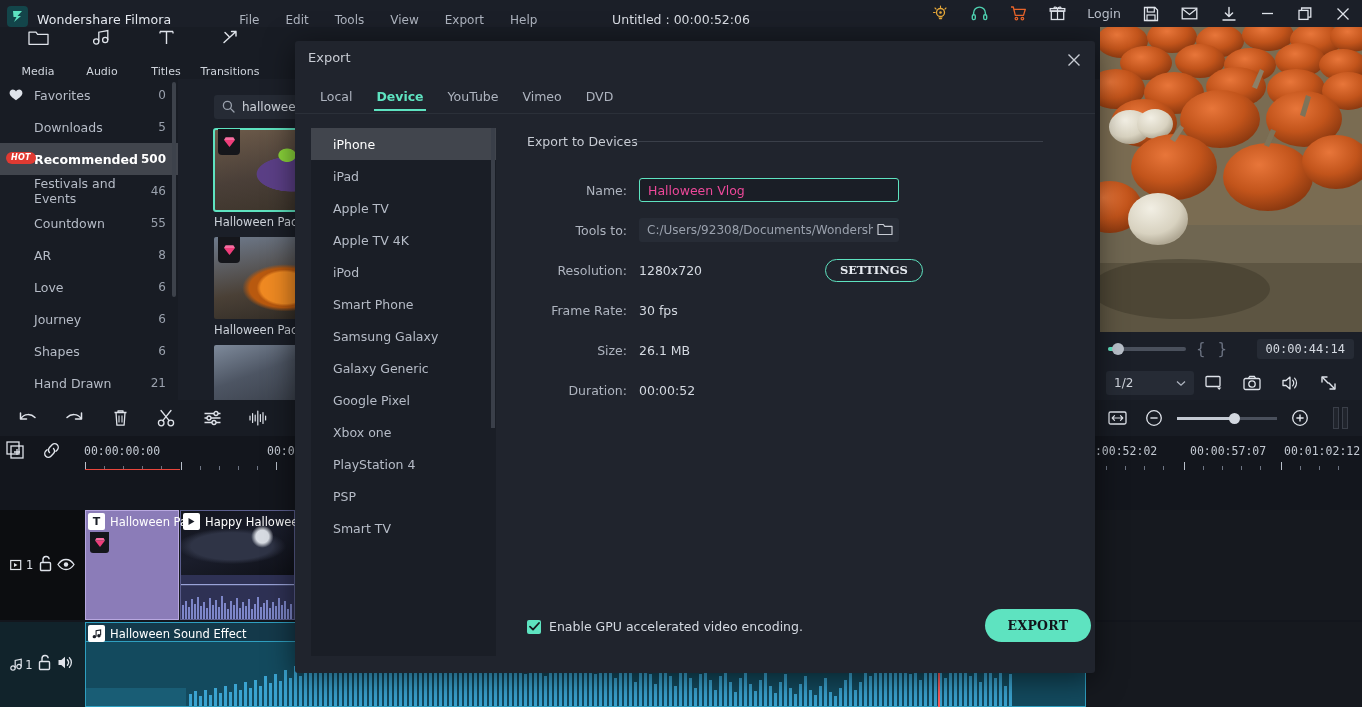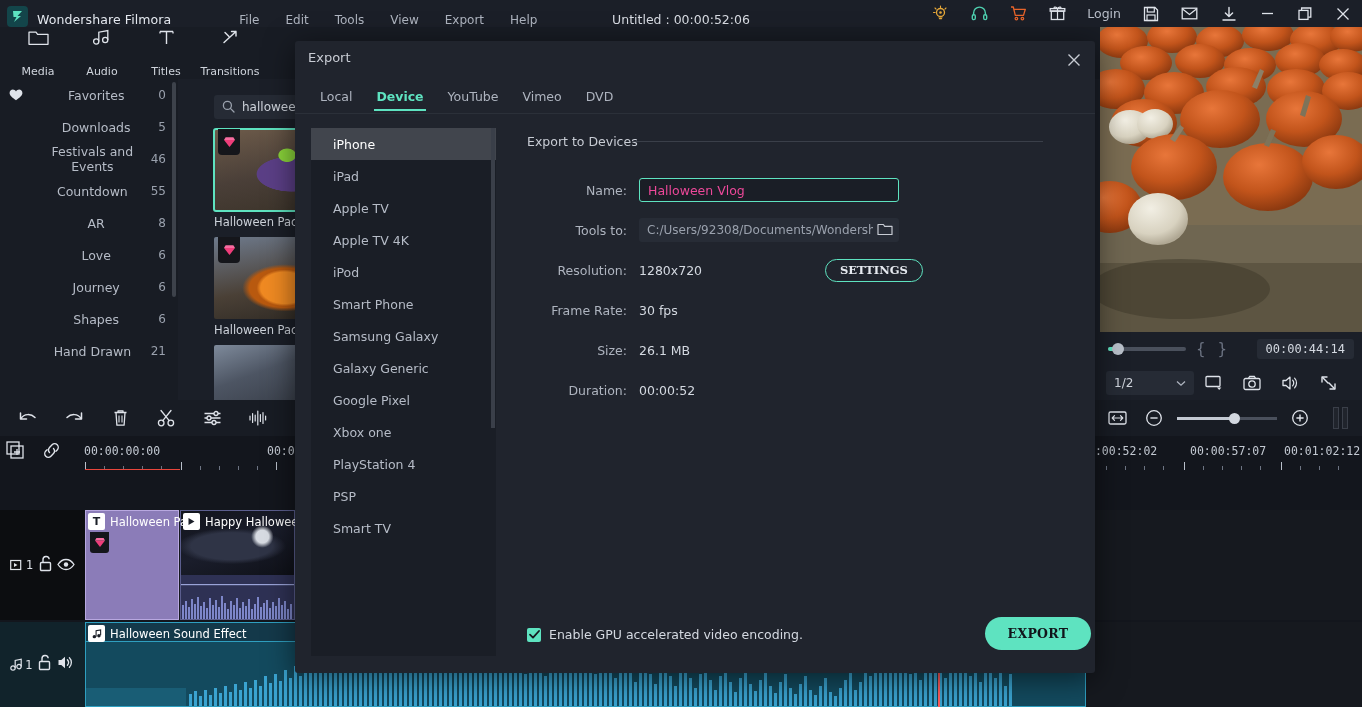--- a/index.html
+++ b/index.html
@@ -42,21 +42,21 @@
   .tool {
     width:64px; height:52px; display:flex; flex-direction:column;
     align-items:center; justify-content:center; gap:19px;
   }
   .tool .tlbl { font-size:11px; color:#cfd4dc; white-space:nowrap; }
   .tool svg { display:block; }
 
   
   .sidebar {
     position:absolute; left:0; top:79px; width:178px; height:321px;
-    background:#181c24; overflow:hidden;text-align:center;
+    background:#181c24; overflow:hidden;
   }
   .cat {
     height:32px; display:flex; align-items:center; padding:0 12px 0 12px;
     font-size:12.5px; color:#b6bcc7; position:relative;
   }
   .cat .cname { flex:1; padding-left:22px; }
   .cat .ccount { font-size:12px; color:#9aa1ad; }
   .cat.sel { background:#41454d; color:#fff; font-weight:bold; }
   .cat.sel .ccount { color:#fff; }
   .heart-ic { position:absolute; left:9px; top:10px; }
@@ -277,21 +277,21 @@
     display:flex; align-items:center; padding:0 6px 0 8px;
     font-size:12px; color:#9aa1ad; gap:4px; overflow:hidden;
   }
   .path-box .ptxt { flex:1; white-space:nowrap; overflow:hidden; }
   .settings-btn {
     position:absolute; left:298px; height:23px; background:transparent;
     border:1.5px solid #5ee3c0; border-radius:12px; color:#e6eaf0;
     font-size:11.5px; font-weight:bold; font-family:"DejaVu Serif", serif;
     padding:0 14px; display:flex; align-items:center; justify-content:center;
   }
-  .dlg-foot { position:absolute; left:0; right:0; bottom:0; height:60px; }
+  .dlg-foot { position:absolute; left:0; right:0; bottom:8px; height:60px; }
   .gpu-check {
     position:absolute; left:232px; top:14px; display:flex; align-items:center; gap:8px;
   }
   .chk {
     width:14px; height:14px; background:#5ee3c0; border-radius:2px;
     display:flex; align-items:center; justify-content:center;
   }
   .gpu-lbl { font-size:12.5px; color:#d4d9e1; }
   .export-btn {
     position:absolute; right:4px; top:4px; width:106px; height:33px;
@@ -434,20 +434,25 @@
         <svg width="14" height="12" viewBox="0 0 14 12">
             <path d="M7 11.3C3.2 8.4.6 6.4.6 3.9.6 2 2.1.6 3.9.6 5 .6 6.3 1.3 7 2.4 7.7 1.3 9 .6 10.1.6 11.9.6 13.4 2 13.4 3.9c0 2.5-2.6 4.5-6.4 7.4z" fill="#dfe3ea"></path>
           </svg>
       </span>
       <span class="cname">Favorites</span>
       <span class="ccount">0</span>
     </div>
     <div class="cat">
       <span class="cname">Downloads</span>
       <span class="ccount">5</span>
+    </div>
+    <div class="cat sel">
+      <span class="hot-badge">HOT</span>
+      <span class="cname">Recommended</span>
+      <span class="ccount">500</span>
     </div>
     <div class="cat">
       <span class="cname">Festivals and Events</span>
       <span class="ccount">46</span>
     </div>
     <div class="cat">
       <span class="cname">Countdown</span>
       <span class="ccount">55</span>
     </div>
     <div class="cat">

